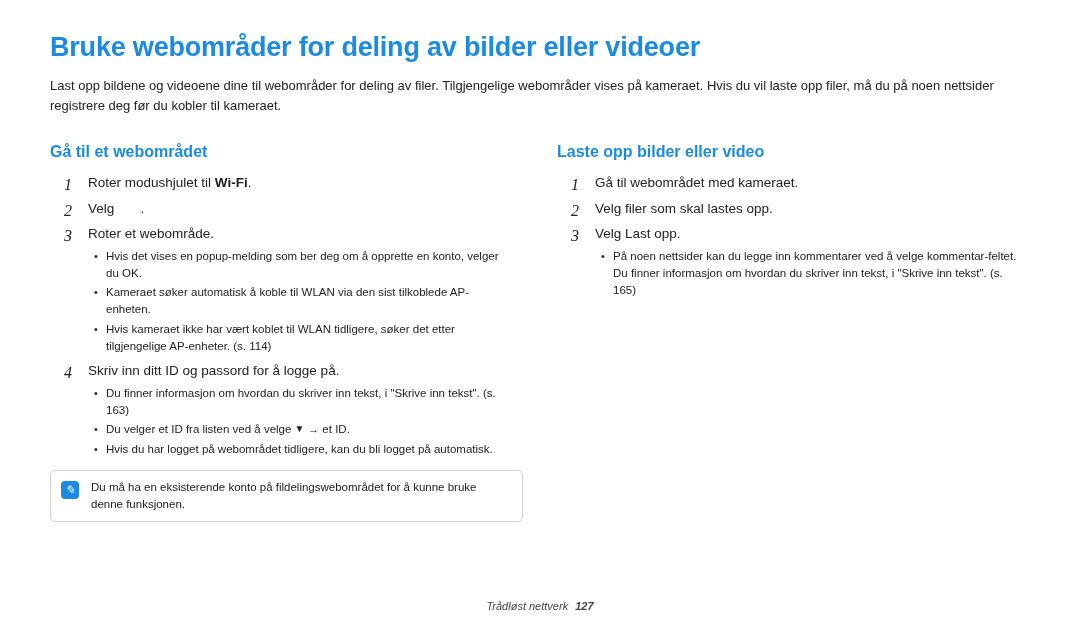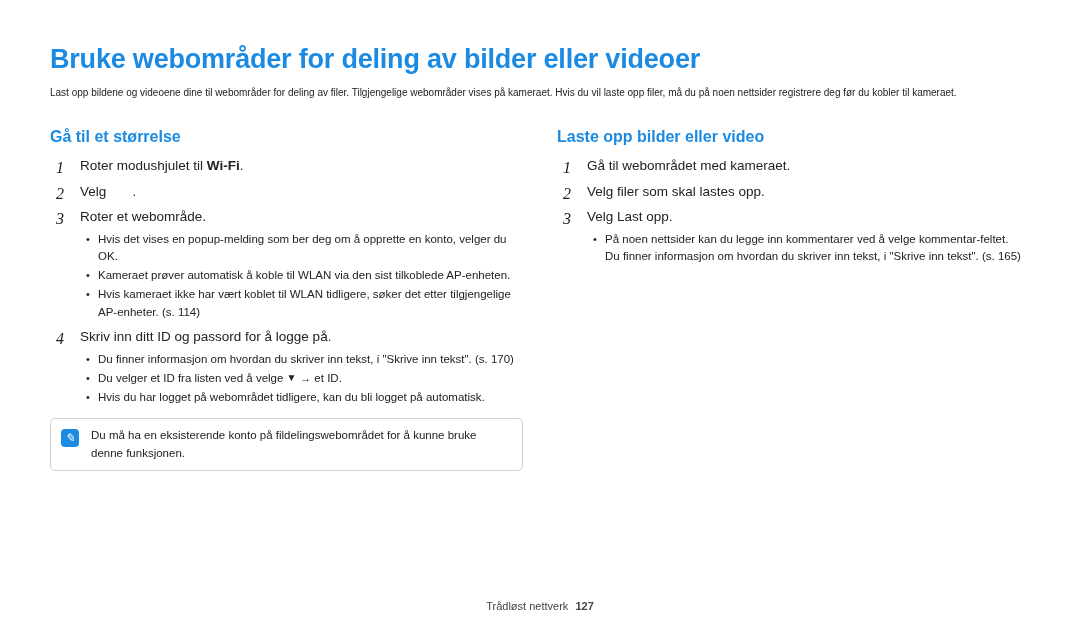--- a/index.html
+++ b/index.html
@@ -5,56 +5,56 @@
   html, body {
     margin: 0;
     padding: 0;
     width: 1080px;
     height: 630px;
     background: #fff;
     font-family: "Segoe UI", "Helvetica Neue", Arial, sans-serif;
     color: #222;
   }
   .page {
-    padding: 44px 50px 10px 50px;
+    padding: 32px 50px 10px 50px;
     box-sizing: border-box;
     width: 100%;
     height: 100%;
     position: relative;
   }
   h1 {
     color: #1a8ae2;
     font-weight: 700;
     font-size: 27px;
     margin: 0 0 6px 0;
     letter-spacing: -0.2px;
   }
   .intro {
-    font-size: 10px;
+    font-size: 13px;
     line-height: 1.5;
     margin-bottom: 22px;
   }
   .columns {
     display: flex;
     gap: 34px;
   }
   .col {
     flex: 1;
     min-width: 0;
   }
   h2 {
     color: #1a8ae2;
     font-weight: 700;
     font-size: 16px;
     margin: 6px 0 10px 0;
   }
   ol.steps {
     list-style: none;
     padding: 0;
-    margin: 4px;
+    margin: 12px;
     counter-reset: stepnum;
   }
   ol.steps > li {
     counter-increment: stepnum;
     position: relative;
     padding-left: 26px;
     margin-bottom: 6px;
     font-size: 13.5px;
     line-height: 1.45;
   }
@@ -123,64 +123,65 @@
     vertical-align: 1px;
   }
   .footer {
     position: absolute;
     left: 0;
     right: 0;
     bottom: 18px;
     text-align: center;
     font-size: 11px;
     color: #444;
+    font-style: italic;
   }
   .footer strong {
     font-weight: 700;
     margin-left: 4px;
   }
   b { font-weight: 400; }
 </style>
 </head>
 <body>
 
 <div class="page">
 
   <h1>Bruke webområder for deling av bilder eller videoer</h1>
   <p class="intro">Last opp bildene og videoene dine til webområder for deling av filer. Tilgjengelige webområder vises på kameraet. Hvis du vil laste opp filer, må du på noen nettsider registrere deg før du kobler til kameraet.</p>
 
   <div class="columns">
 
     <div class="col">
-      <h2>Gå til et størrelse</h2>
+      <h2>Gå til et webområdet</h2>
       <ol class="steps">
 
         <li>
           <span>Roter modushjulet til </span><span class="wifi-icon">Wi-Fi</span><span>.</span>
         </li>
 
         <li>
           <span>Velg </span><span>&nbsp;&nbsp;&nbsp;&nbsp;&nbsp;&nbsp;</span><span>.</span>
         </li>
 
         <li>
           <span>Roter et webområde.</span>
           <ul class="sub">
             <li>
               <span>Hvis det vises en popup-melding som ber deg om å opprette en konto, velger du </span><b>OK</b><span>.</span>
             </li>
-            <li>Kameraet prøver automatisk å koble til WLAN via den sist tilkoblede AP-enheten.</li>
+            <li>Kameraet søker automatisk å koble til WLAN via den sist tilkoblede AP-enheten.</li>
             <li>Hvis kameraet ikke har vært koblet til WLAN tidligere, søker det etter tilgjengelige AP-enheter. (s. 114)</li>
           </ul>
         </li>
 
         <li>
           <span>Skriv inn ditt ID og passord for å logge på.</span>
           <ul class="sub">
-            <li>Du finner informasjon om hvordan du skriver inn tekst, i "Skrive inn tekst". (s. 170)</li>
+            <li>Du finner informasjon om hvordan du skriver inn tekst, i "Skrive inn tekst". (s. 163)</li>
             <li>
               <span>Du velger et ID fra listen ved å velge </span><span class="tri-down">▼</span><span> → et ID.</span>
             </li>
             <li>Hvis du har logget på webområdet tidligere, kan du bli logget på automatisk.</li>
           </ul>
         </li>
 
       </ol>
 
       <div class="infobox">

